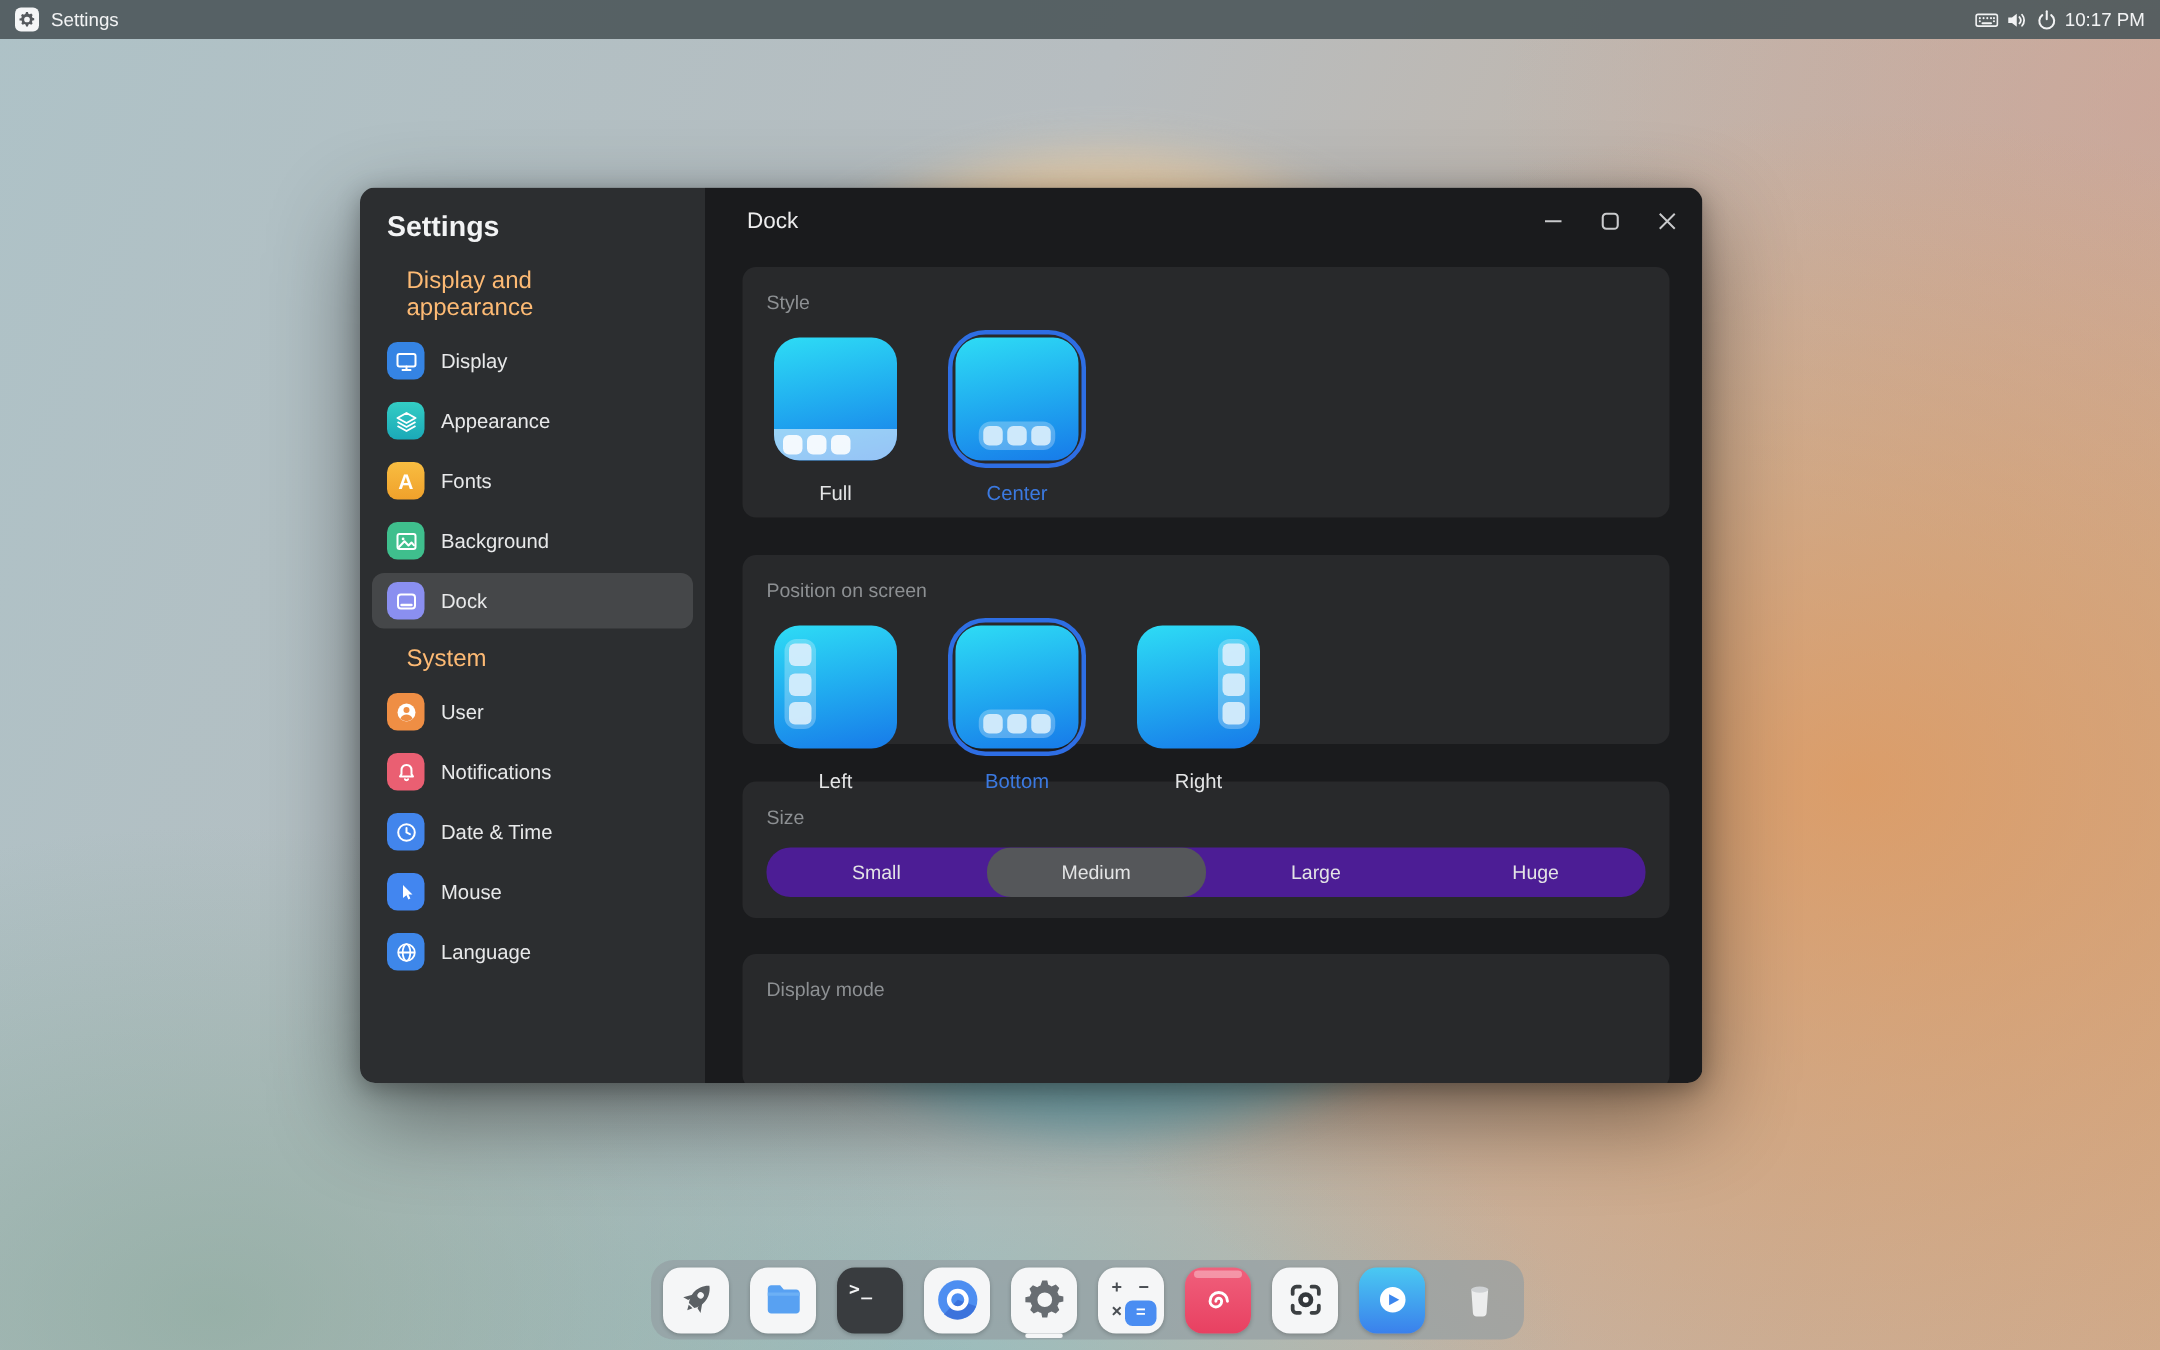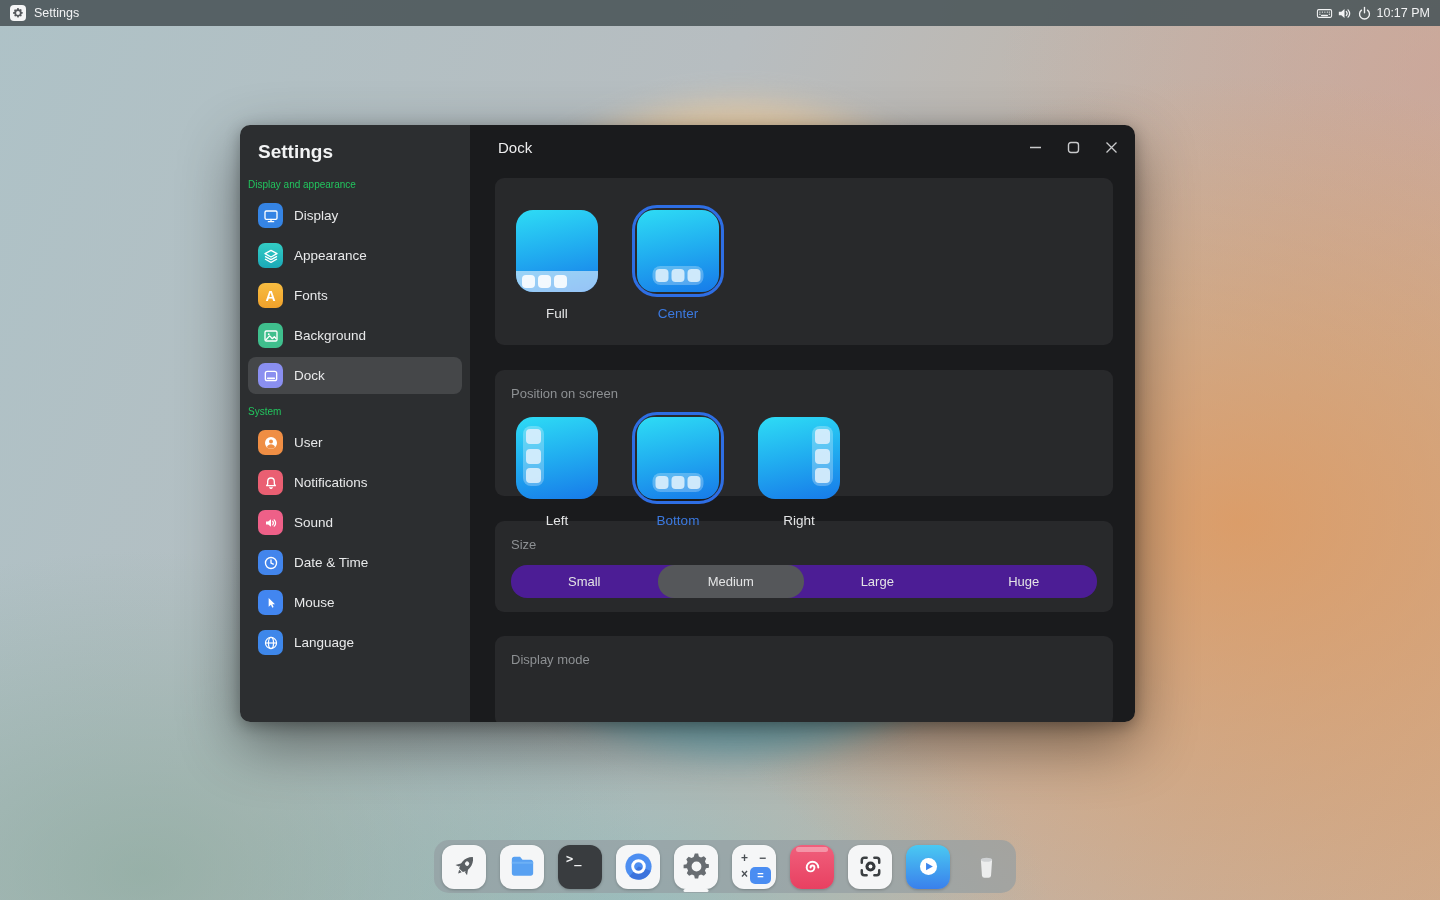--- a/index.html
+++ b/index.html
@@ -31,21 +31,21 @@
   .tb-time { font-size:12.5px; }
 
   
   .window { position:absolute; left:240px; top:125px; width:895px; height:597px; z-index:2;
     border-radius:10px; overflow:hidden; display:flex;
     box-shadow:0 22px 60px rgba(0,0,0,.45), 0 4px 16px rgba(0,0,0,.30); }
 
   
   .sidebar { width:230px; flex:0 0 230px; background:#2c2e30; padding:14px 8px; color:#e6e7e8; }
   .sb-title { font-size:19px; font-weight:700; color:#f2f3f4; margin:2px 10px 16px; }
-  .sec-header { font-size:10px; color:#22c55e; margin:12px 0 7px; }
+  .sec-header { font-size:16px; color:#fdba74; margin:12px 23px 7px; }
   .side-item { height:37px; display:flex; align-items:center; gap:11px; padding:0 10px;
     border-radius:8px; margin-bottom:3px; cursor:default; }
   .side-item.selected { background:#454749; }
   .si-icon { width:25px; height:25px; border-radius:7px; flex:0 0 25px;
     display:flex; align-items:center; justify-content:center; }
   .si-icon svg { width:16px; height:16px; display:block; }
   .si-label { font-size:13.5px; color:#e8e9ea; white-space:nowrap; }
   .c-display{background:#3584e4;} .c-appearance{background:linear-gradient(180deg,#33cdc4,#1ba9b8);}
   .c-fonts{background:linear-gradient(180deg,#f8bd41,#f0a12b);} .c-background{background:#3fbf8d;}
   .c-dock{background:#8a8ff0;} .c-user{background:#ef8e44;} .c-notifications{background:#ea5f72;}
@@ -224,29 +224,20 @@
       <div class="side-item">
         <span class="si-icon c-notifications">
           <svg viewBox="0 0 24 24" fill="none" stroke="#fff" stroke-width="2" stroke-linejoin="round" stroke-linecap="round">
               <path d="M12 4.5c-3.4 0-5 2.6-5 5.5v3.6L5.5 16h13L17 13.6V10c0-2.9-1.6-5.5-5-5.5z"></path>
               <path d="M10.4 18.7a1.7 1.7 0 0 0 3.2 0"></path>
             </svg>
         </span>
         <span class="si-label">Notifications</span>
       </div>
 
-      <div class="side-item">
-        <span class="si-icon c-sound">
-          <svg viewBox="0 0 24 24">
-              <path d="M4.5 9.8h3.2L12 6.2v11.6l-4.3-3.6H4.5z" fill="#fff"></path>
-              <path d="M14.4 9.3a4 4 0 0 1 0 5.4M16.8 7.2a7.3 7.3 0 0 1 0 9.6" stroke="#fff" stroke-width="1.8" fill="none" stroke-linecap="round"></path>
-            </svg>
-        </span>
-        <span class="si-label">Sound</span>
-      </div>
 
       <div class="side-item">
         <span class="si-icon c-datetime">
           <svg viewBox="0 0 24 24" fill="none" stroke="#fff" stroke-width="2" stroke-linecap="round">
               <circle cx="12" cy="12" r="8.3"></circle>
               <path d="M12 7.5V12l3.4 1.7"></path>
             </svg>
         </span>
         <span class="si-label">Date &amp; Time</span>
       </div>
@@ -291,20 +282,21 @@
             <svg viewBox="0 0 13 13">
                 <path d="M1.5 1.5l10 10M11.5 1.5l-10 10" stroke="#c9cacc" stroke-width="1.3"></path>
               </svg>
           </span>
         </div>
       </div>
 
       <div class="cards">
 
         <section class="card" style="height:167px;">
+          <div class="card-label">Style</div>
           <div class="tile-row">
             <div class="tile-opt">
               <div class="ringbox">
                 <div class="tile">
                   <div class="band">
                       <span class="sq"></span>
                       <span class="sq"></span>
                       <span class="sq"></span>
                     </div>
                 </div>

